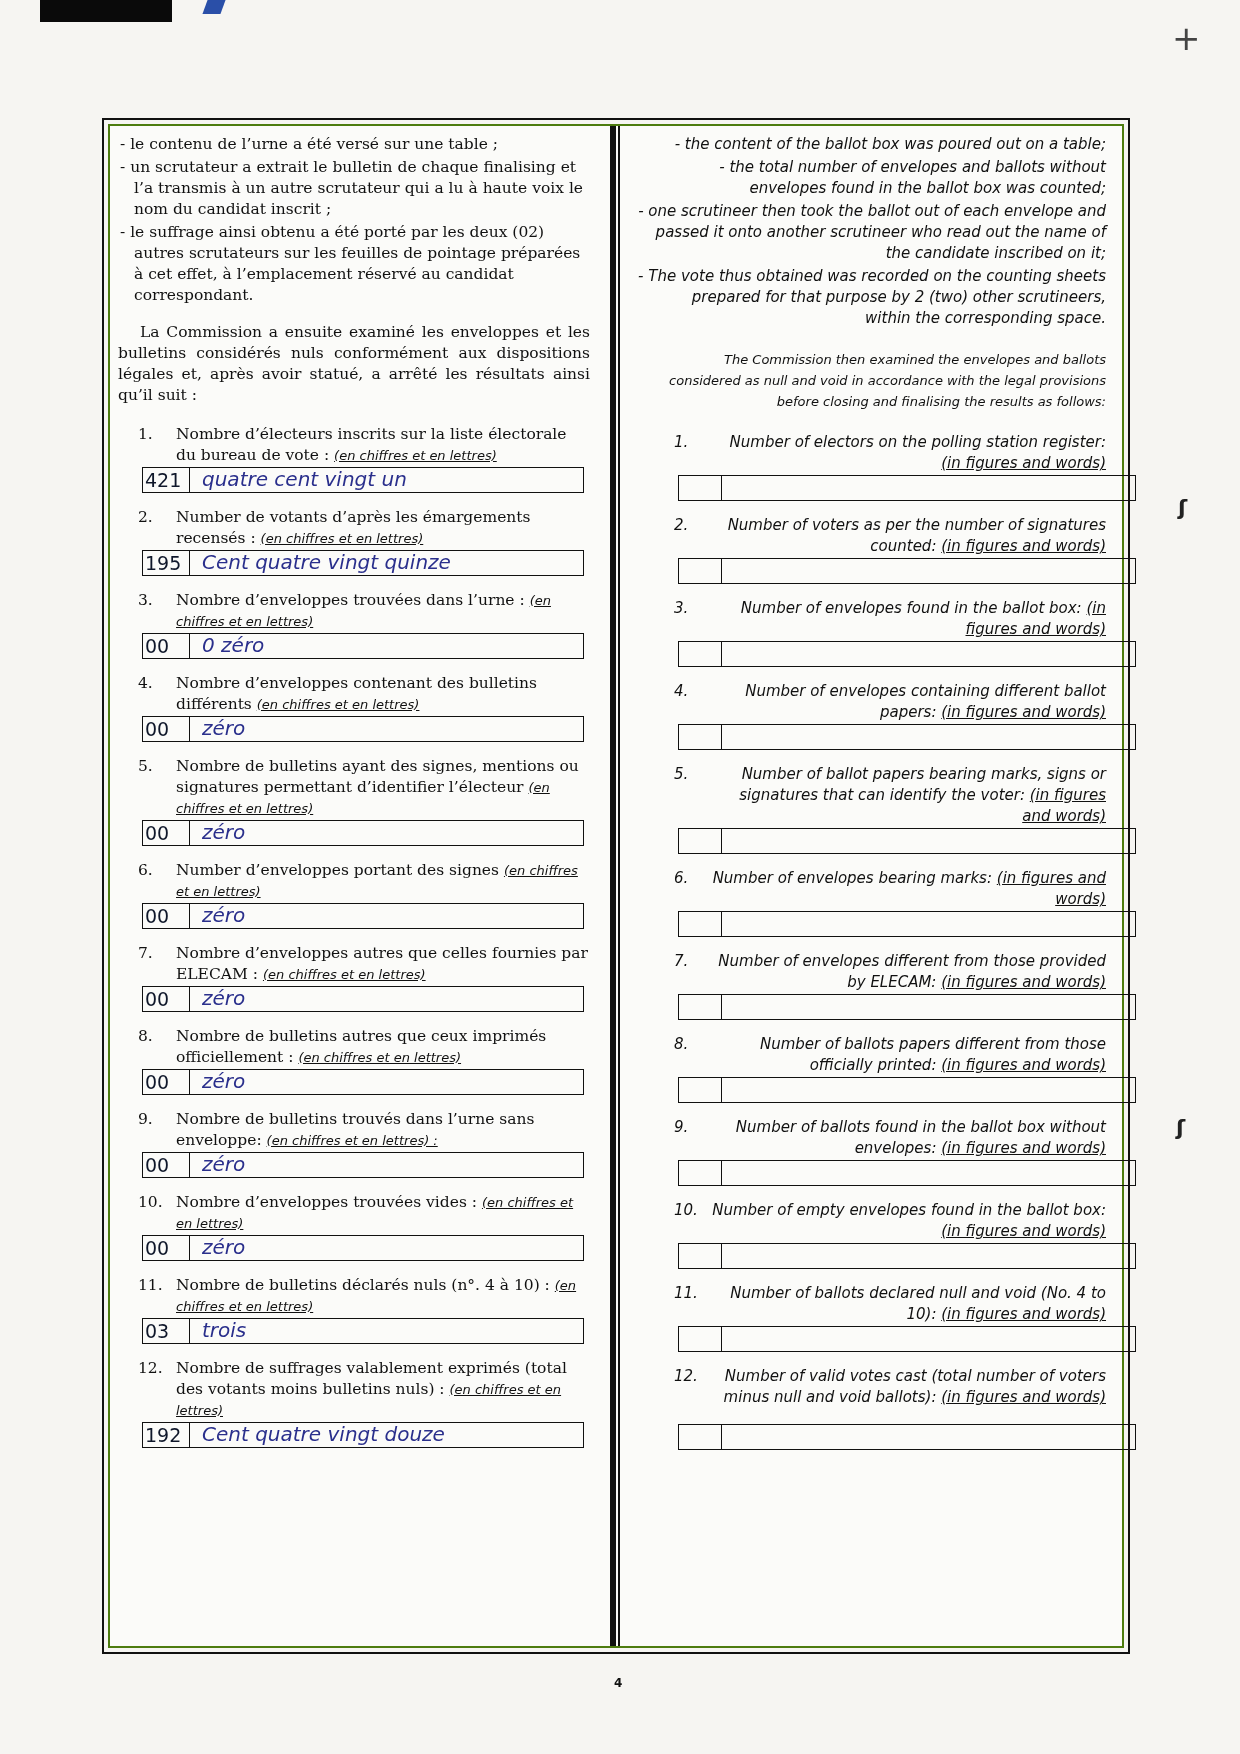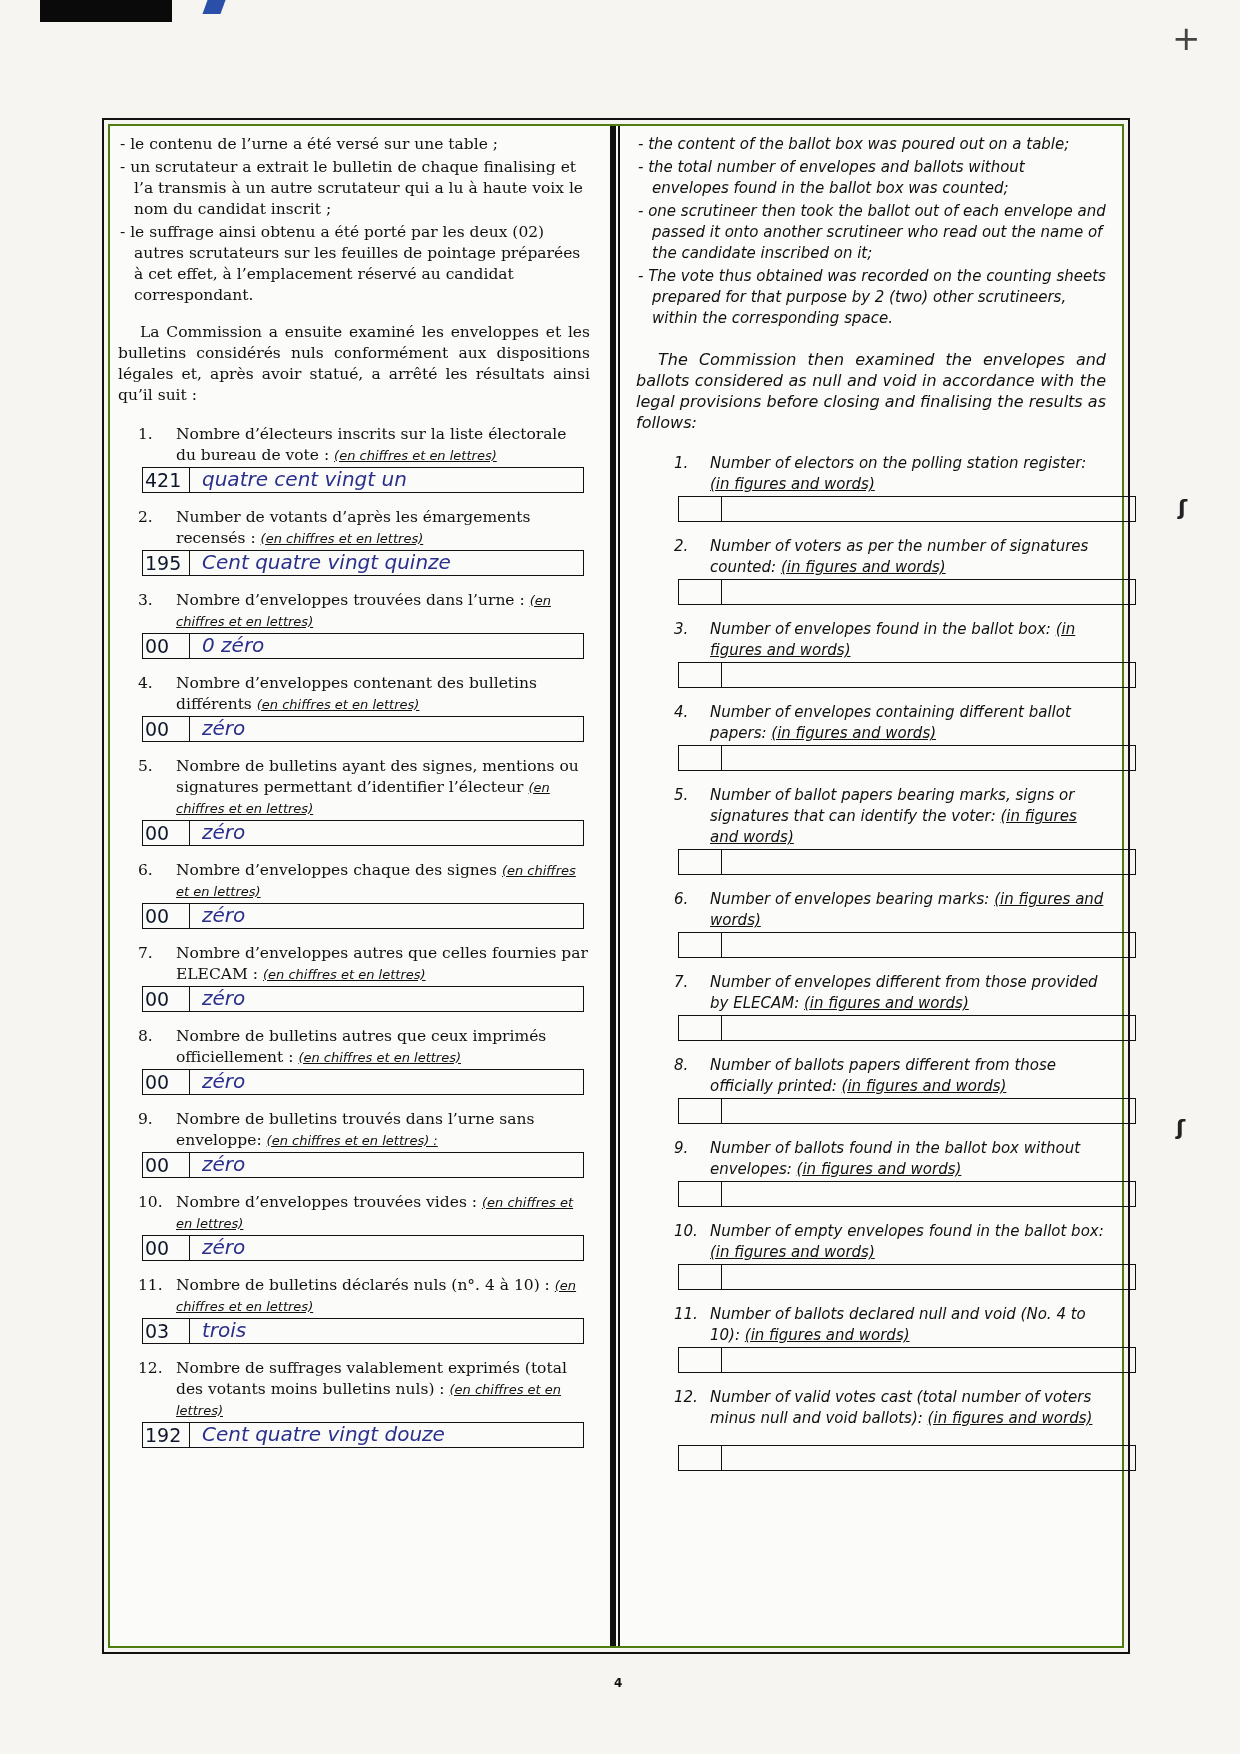--- a/index.html
+++ b/index.html
@@ -20,24 +20,24 @@
     background:#fbfbf9;
   }
   .divider { position:absolute; left:500px; top:0; width:6px; height:100%; background:#111; }
   .divider::after { content:""; position:absolute; left:8px; top:0; width:2px; height:100%; background:#111; }
 
   .col { position:absolute; top:8px; }
   .col-fr { left:8px; width:472px; }
   .col-en { left:526px; width:470px; }
 
   .bullet { font-size:15.5px; line-height:21px; padding-left:16px; text-indent:-14px; margin:0 0 2px 0; }
-  .col-en .bullet, .col-en .para, .col-en .item-label { font-style:italic; font-family:"DejaVu Sans", sans-serif; }
+  .col-en .bullet, .col-en .para, .col-en .item-label { font-style:italic; font-family:"DejaVu Sans", sans-serif;text-align:right; }
   .col-en .bullet { font-size:15px; }
   .para { font-size:15.5px; line-height:21px; text-align:justify; text-indent:22px; margin:16px 0 18px 0; }
-  .col-en .para { font-size:16px; margin-top:20px; }
+  .col-en .para { font-size:13px; margin-top:20px; }
 
   .item { margin-bottom:14px; position:relative; }
   .item-label { font-size:15.5px; line-height:21px; padding-left:58px; position:relative; }
   .item-num { position:absolute; left:20px; top:0; }
   .col-en .item-num { left:38px; }
   .col-en .item-label { font-size:15px; padding-left:74px; }
   .hint { font-style:italic; font-size:13px; text-decoration:underline; font-family:"DejaVu Sans", sans-serif;margin-top:18px; }
   .col-en .hint { font-size:15px; }
 
   .answer-box {
@@ -108,21 +108,21 @@
 
       <div class="item">
         <div class="item-label"><span class="item-num">5.</span><span>Nombre de bulletins ayant des signes, mentions ou signatures permettant d’identifier l’électeur</span> <span class="hint">(en chiffres et en lettres)</span></div>
         <div class="answer-box">
             <div class="fig-cell">00</div>
             <div class="word-cell">zéro</div>
           </div>
       </div>
 
       <div class="item">
-        <div class="item-label"><span class="item-num">6.</span><span>Nombre d’enveloppes chaque des signes</span> <span class="hint">(en chiffres et en lettres)</span></div>
+        <div class="item-label"><span class="item-num">6.</span><span>Number d’enveloppes portant des signes</span> <span class="hint">(en chiffres et en lettres)</span></div>
         <div class="answer-box">
             <div class="fig-cell">00</div>
             <div class="word-cell">zéro</div>
           </div>
       </div>
 
       <div class="item">
         <div class="item-label"><span class="item-num">7.</span><span>Nombre d’enveloppes autres que celles fournies par ELECAM :</span> <span class="hint">(en chiffres et en lettres)</span></div>
         <div class="answer-box">
             <div class="fig-cell">00</div>

